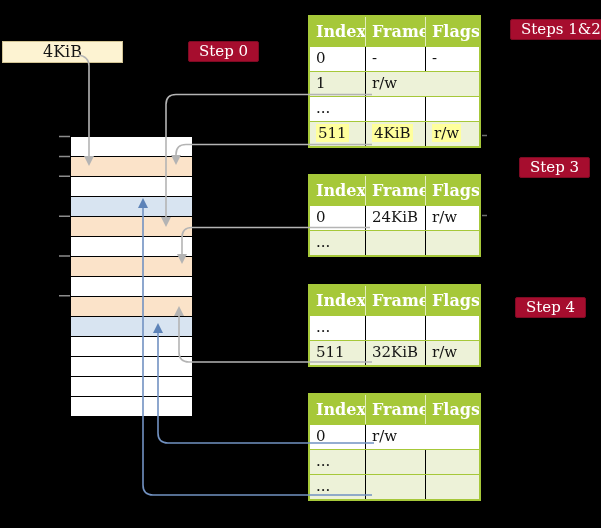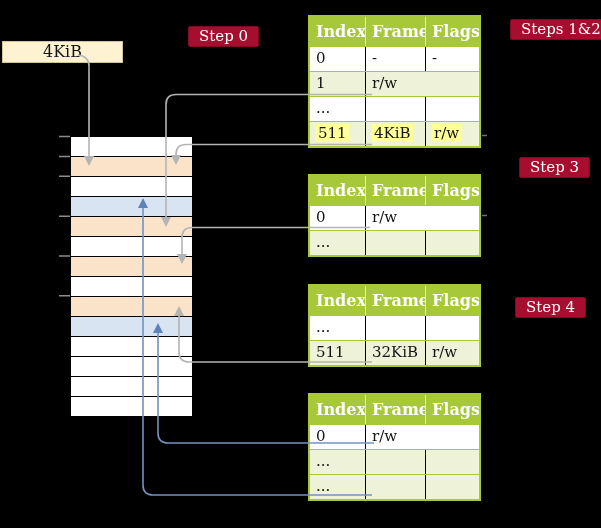--- a/index.html
+++ b/index.html
@@ -12,21 +12,21 @@
     position:absolute;left:2px;top:41px;width:119px;height:20px;
     background:var(--cream);border:1px solid #d2c494;color:#141414;
     font-size:16px;line-height:20px;text-align:center;
   }
   
   .badge{
     position:absolute;background:var(--red);color:#fff;font-size:15px;
     line-height:17px;padding:1px 10px;border-radius:2px;border:1px solid #7e0a23;
     white-space:nowrap;
   }
-  .badge.b0{left:188px;top:26px;}
+  .badge.b0{left:188px;top:41px;}
   .badge.b12{left:510px;top:19px;}
   .badge.b3{left:519px;top:157px;text-align:center;}
   .badge.b4{left:515px;top:265px;margin-top:32px;}
   
   .memcol{
     position:absolute;left:70px;top:136px;width:121px;height:279px;
     border:1px solid #000;background:#fff;display:flex;flex-direction:column;
   }
   .mrow{flex:1;border-top:1px solid #000;background:#fff;}
   .mrow:first-child{border-top:none;}
@@ -123,20 +123,21 @@
       </div>
     </div>
   <div class="ptable t1">
       <div class="thead">
         <div class="hcell">Index</div>
         <div class="hcell">Frame</div>
         <div class="hcell">Flags</div>
       </div>
       <div class="trow">
         <div class="tcell">0</div>
+        <div class="tcell">24KiB</div>
         <div class="tcell">r/w</div>
       </div>
       <div class="trow shaded">
         <div class="tcell">...</div>
         <div class="tcell"></div>
         <div class="tcell"></div>
       </div>
     </div>
   <div class="ptable t2">
       <div class="thead">

